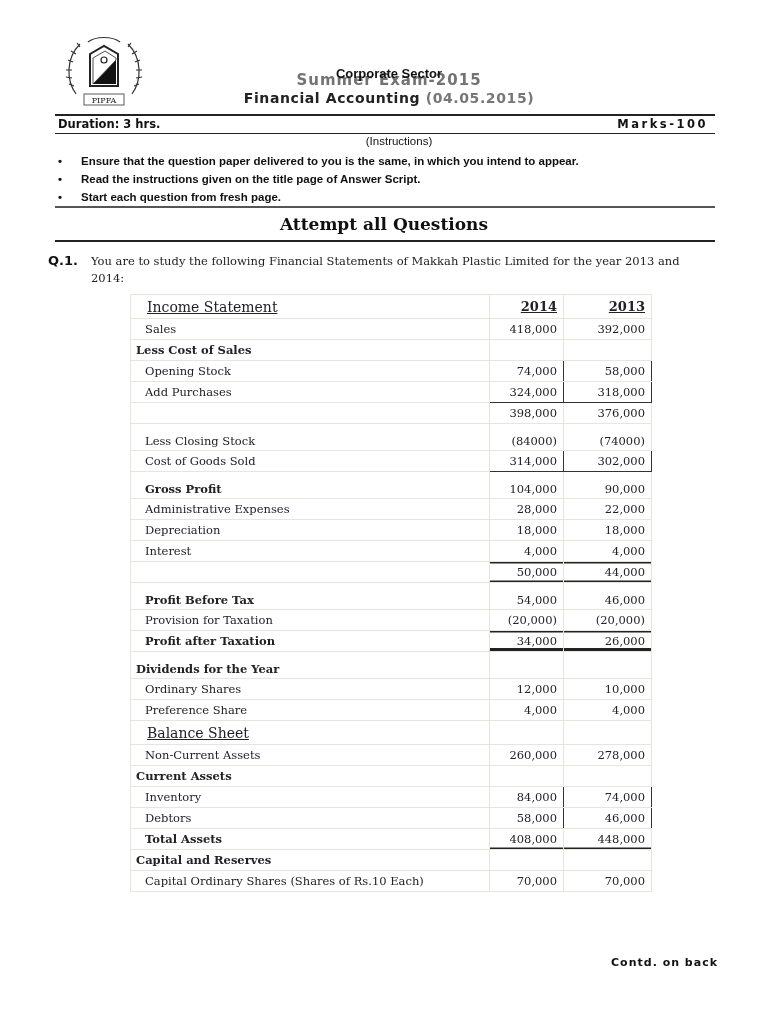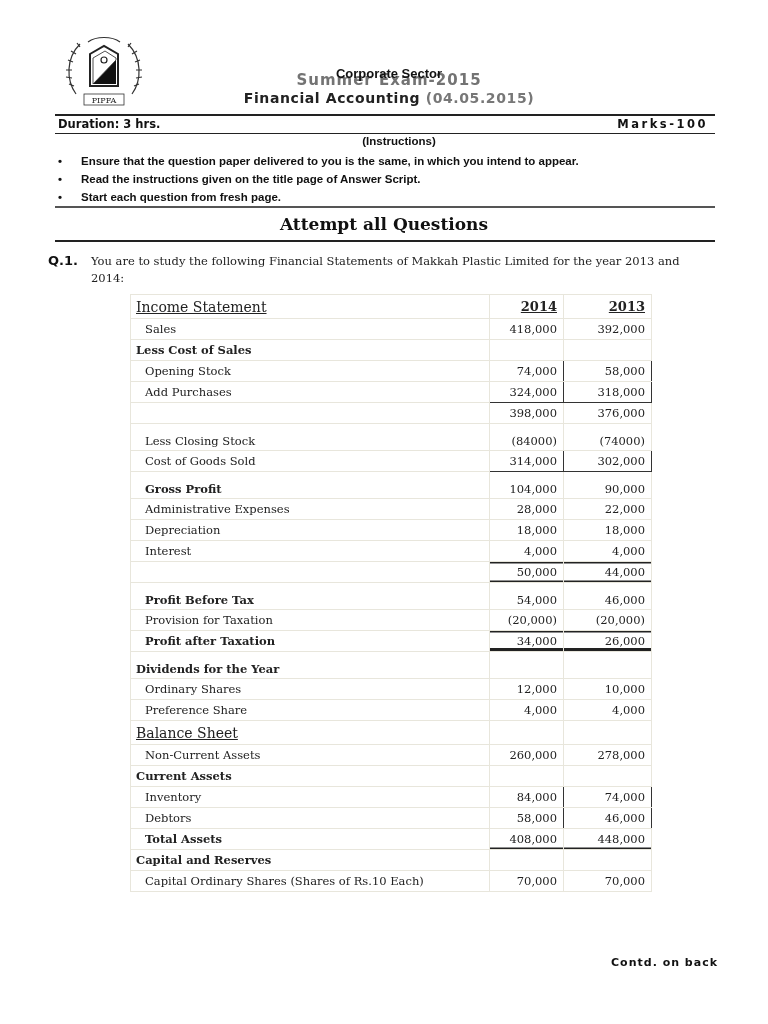--- a/index.html
+++ b/index.html
@@ -18,40 +18,40 @@
 
   .rule { position: absolute; left: 55px; width: 660px; background: #222; }
   .rule1 { top: 114px; height: 1.5px; }
   .rule2 { top: 133px; height: 1px; }
   .rule3 { top: 206px; height: 2px; background:#555; }
   .rule4 { top: 240px; height: 2px; background:#222; }
 
   .duration { position: absolute; left: 58px; top: 117px; font-family: "DejaVu Sans", sans-serif; font-weight: bold; font-size: 11.5px; }
   .marks { position: absolute; right: 60px; top: 117px; font-family: "DejaVu Sans", sans-serif; font-weight: bold; font-size: 11.5px; letter-spacing: 2.5px; }
 
-  .instr-head { position: absolute; left: 0; width: 768px; text-align: center; top: 135px; font-weight: bold; font-size: 11.5px; font-family: "Liberation Sans", sans-serif; padding-left: 30px; }
+  .instr-head { position: absolute; left: 0; width: 768px; text-align: center; top: 135px; font-weight: normal; font-size: 11.5px; font-family: "Liberation Sans", sans-serif; padding-left: 30px; }
   .instr-list { position: absolute; left: 58px; top: 153px; list-style: none; font-size: 11.5px; font-weight: bold; font-family: "Liberation Sans", sans-serif; }
   .instr-list li { height: 18px; line-height: 16px; display: flex; }
   .instr-list .bullet { width: 23px; }
 
   .attempt { position: absolute; left: 0; width: 768px; text-align: center; top: 214px;
     font-family: "DejaVu Serif", serif; font-weight: bold; font-size: 17px; }
 
   .q-num { position: absolute; left: 48px; top: 253px; font-family: "DejaVu Sans", sans-serif; font-weight: bold; font-size: 13px; }
   .q-text { position: absolute; left: 91px; top: 253px; width: 620px; font-family: "DejaVu Serif", serif; font-size: 11.5px; line-height: 17px; color: #222; }
 
   table.fs { position: absolute; left: 130px; top: 294px; width: 522px; border-collapse: collapse;
     font-family: "DejaVu Serif", serif; font-size: 11.5px; color: #222; }
   table.fs td { border: 1px solid #e8e6dc; padding: 0 6px; height: 21px; vertical-align: middle; white-space: nowrap; }
   table.fs td.num { text-align: right; width: 74px; }
   table.fs td.num2 { width: 88px; }
   table.fs td.lbl { padding-left: 14px; }
   table.fs td.bold { font-weight: bold; padding-left: 5px; }
   table.fs td.bold-in { font-weight: bold; padding-left: 14px; }
-  table.fs td.heading { font-size: 14px; padding-left: 5px; text-decoration: underline; height: 24px; margin-top: 8px; }
+  table.fs td.heading { font-size: 14px; padding-left: 16px; text-decoration: underline; height: 24px; margin-top: 8px; }
   table.fs td.yr { font-weight: bold; font-size: 13px; text-decoration: underline; text-align: right; height: 24px; }
   table.fs tr.tall td { height: 27px; vertical-align: bottom; padding-bottom: 2px; }
 
   
   .bx-top { border-top: 1.5px solid #333 !important; }
   .bx-bot { border-bottom: 1.5px solid #333 !important; }
   .bx-l { border-left: 1.5px solid #333 !important; }
   .bx-r { border-right: 1.5px solid #333 !important; }
   .ul-bot { box-shadow: inset 0 -1.5px 0 #222; }
   .ul-both { box-shadow: inset 0 1.5px 0 #222, inset 0 -1.5px 0 #222; }

